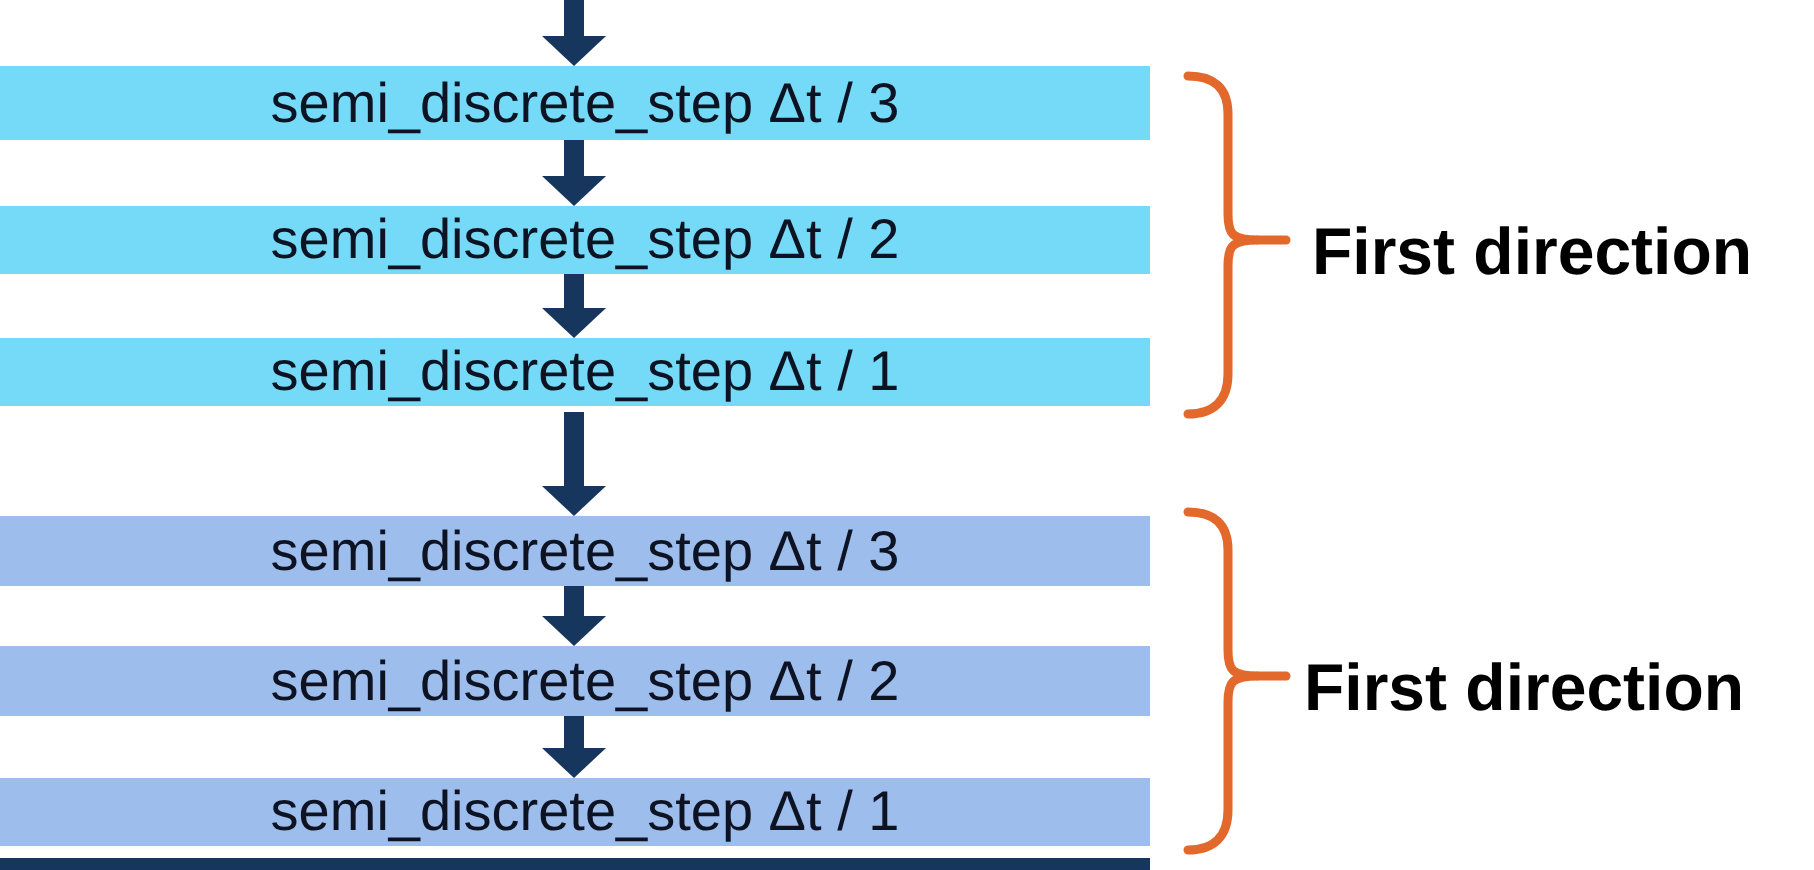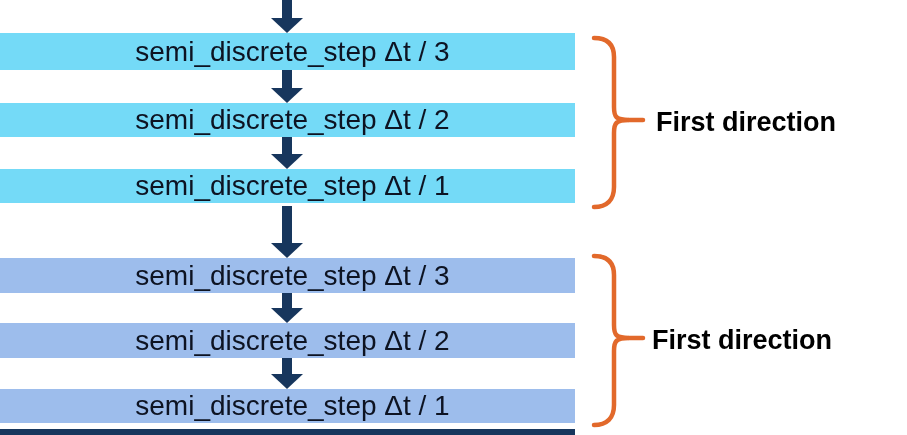--- a/index.html
+++ b/index.html
@@ -65,21 +65,21 @@
     fill: none;
     stroke: var(--bracket, #E2692B);
     stroke-width: 4.5;
     stroke-linecap: round;
   }
   .brace1 { top: 30px; }
   .brace2 { top: 248px; }
   
   .group-label {
     position: absolute;
-    font-size: 27px;
+    font-size: 33px;
     font-weight: bold;
     color: var(--label-text, #000000);
     white-space: nowrap;
     line-height: 1.15;
   }
   .group-label.first  { left: 656px; top: 107px; }
   .group-label.second { left: 652px; top: 325px; }
   
   .bottom-strip {
     position: absolute;

